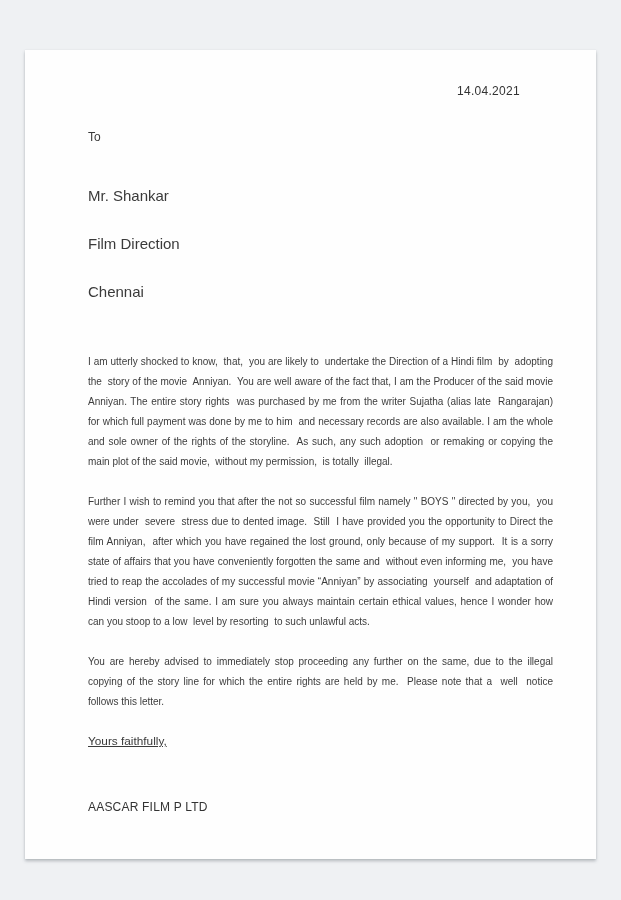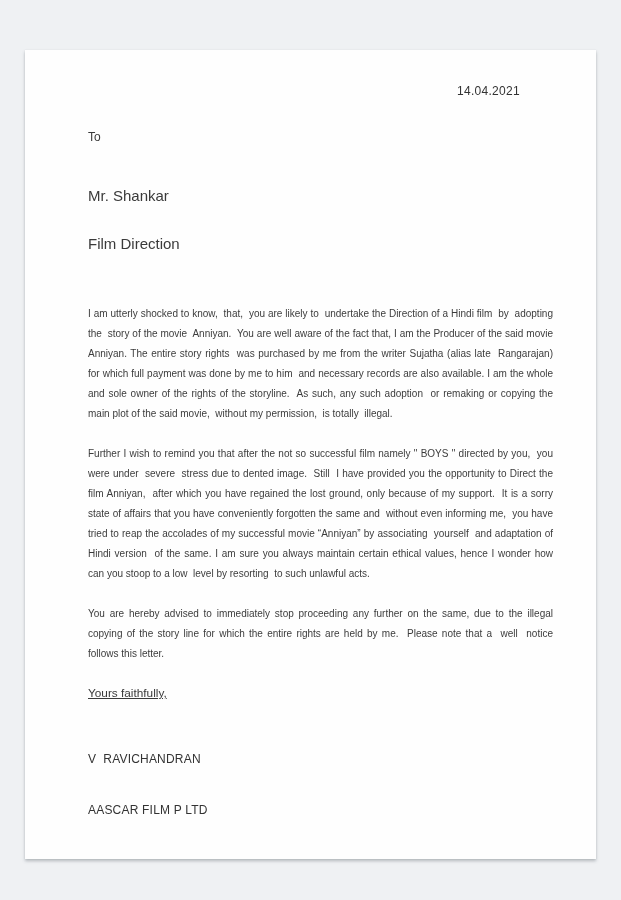--- a/index.html
+++ b/index.html
@@ -74,28 +74,28 @@
 
 <div class="paper">
 
   <div class="date">14.04.2021</div>
 
   <div class="salutation">To</div>
 
   <div class="recipient">
     <div>Mr. Shankar</div>
     <div>Film Direction</div>
+    <div>Chennai</div>
   </div>
 
   <p class="para">I am utterly shocked to know,  that,  you are likely to  undertake the Direction of a Hindi film  by  adopting the  story of the movie  Anniyan.  You are well aware of the fact that, I am the Producer of the said movie  Anniyan. The entire story rights  was purchased by me from the writer Sujatha (alias late  Rangarajan) for which full payment was done by me to him  and necessary records are also available. I am the whole and sole owner of the rights of the storyline.  As such, any such adoption  or remaking or copying the main plot of the said movie,  without my permission,  is totally  illegal.</p>
 
   <p class="para">Further I wish to remind you that after the not so successful film namely " BOYS " directed by you,  you were under  severe  stress due to dented image.  Still  I have provided you the opportunity to Direct the film Anniyan,  after which you have regained the lost ground, only because of my support.  It is a sorry state of affairs that you have conveniently forgotten the same and  without even informing me,  you have tried to reap the accolades of my successful movie “Anniyan” by associating  yourself  and adaptation of  Hindi version  of the same. I am sure you always maintain certain ethical values, hence I wonder how can you stoop to a low  level by resorting  to such unlawful acts.</p>
 
   <p class="para">You are hereby advised to immediately stop proceeding any further on the same, due to the illegal copying of the story line for which the entire rights are held by me.  Please note that a  well  notice follows this letter.</p>
 
   <div class="closing">Yours faithfully,</div>
 
   <div class="signature">
-    <div>V  RAVICHANDRAN</div>
     <div>AASCAR FILM P LTD</div>
   </div>
 
 </div>
 
 </body></html>

